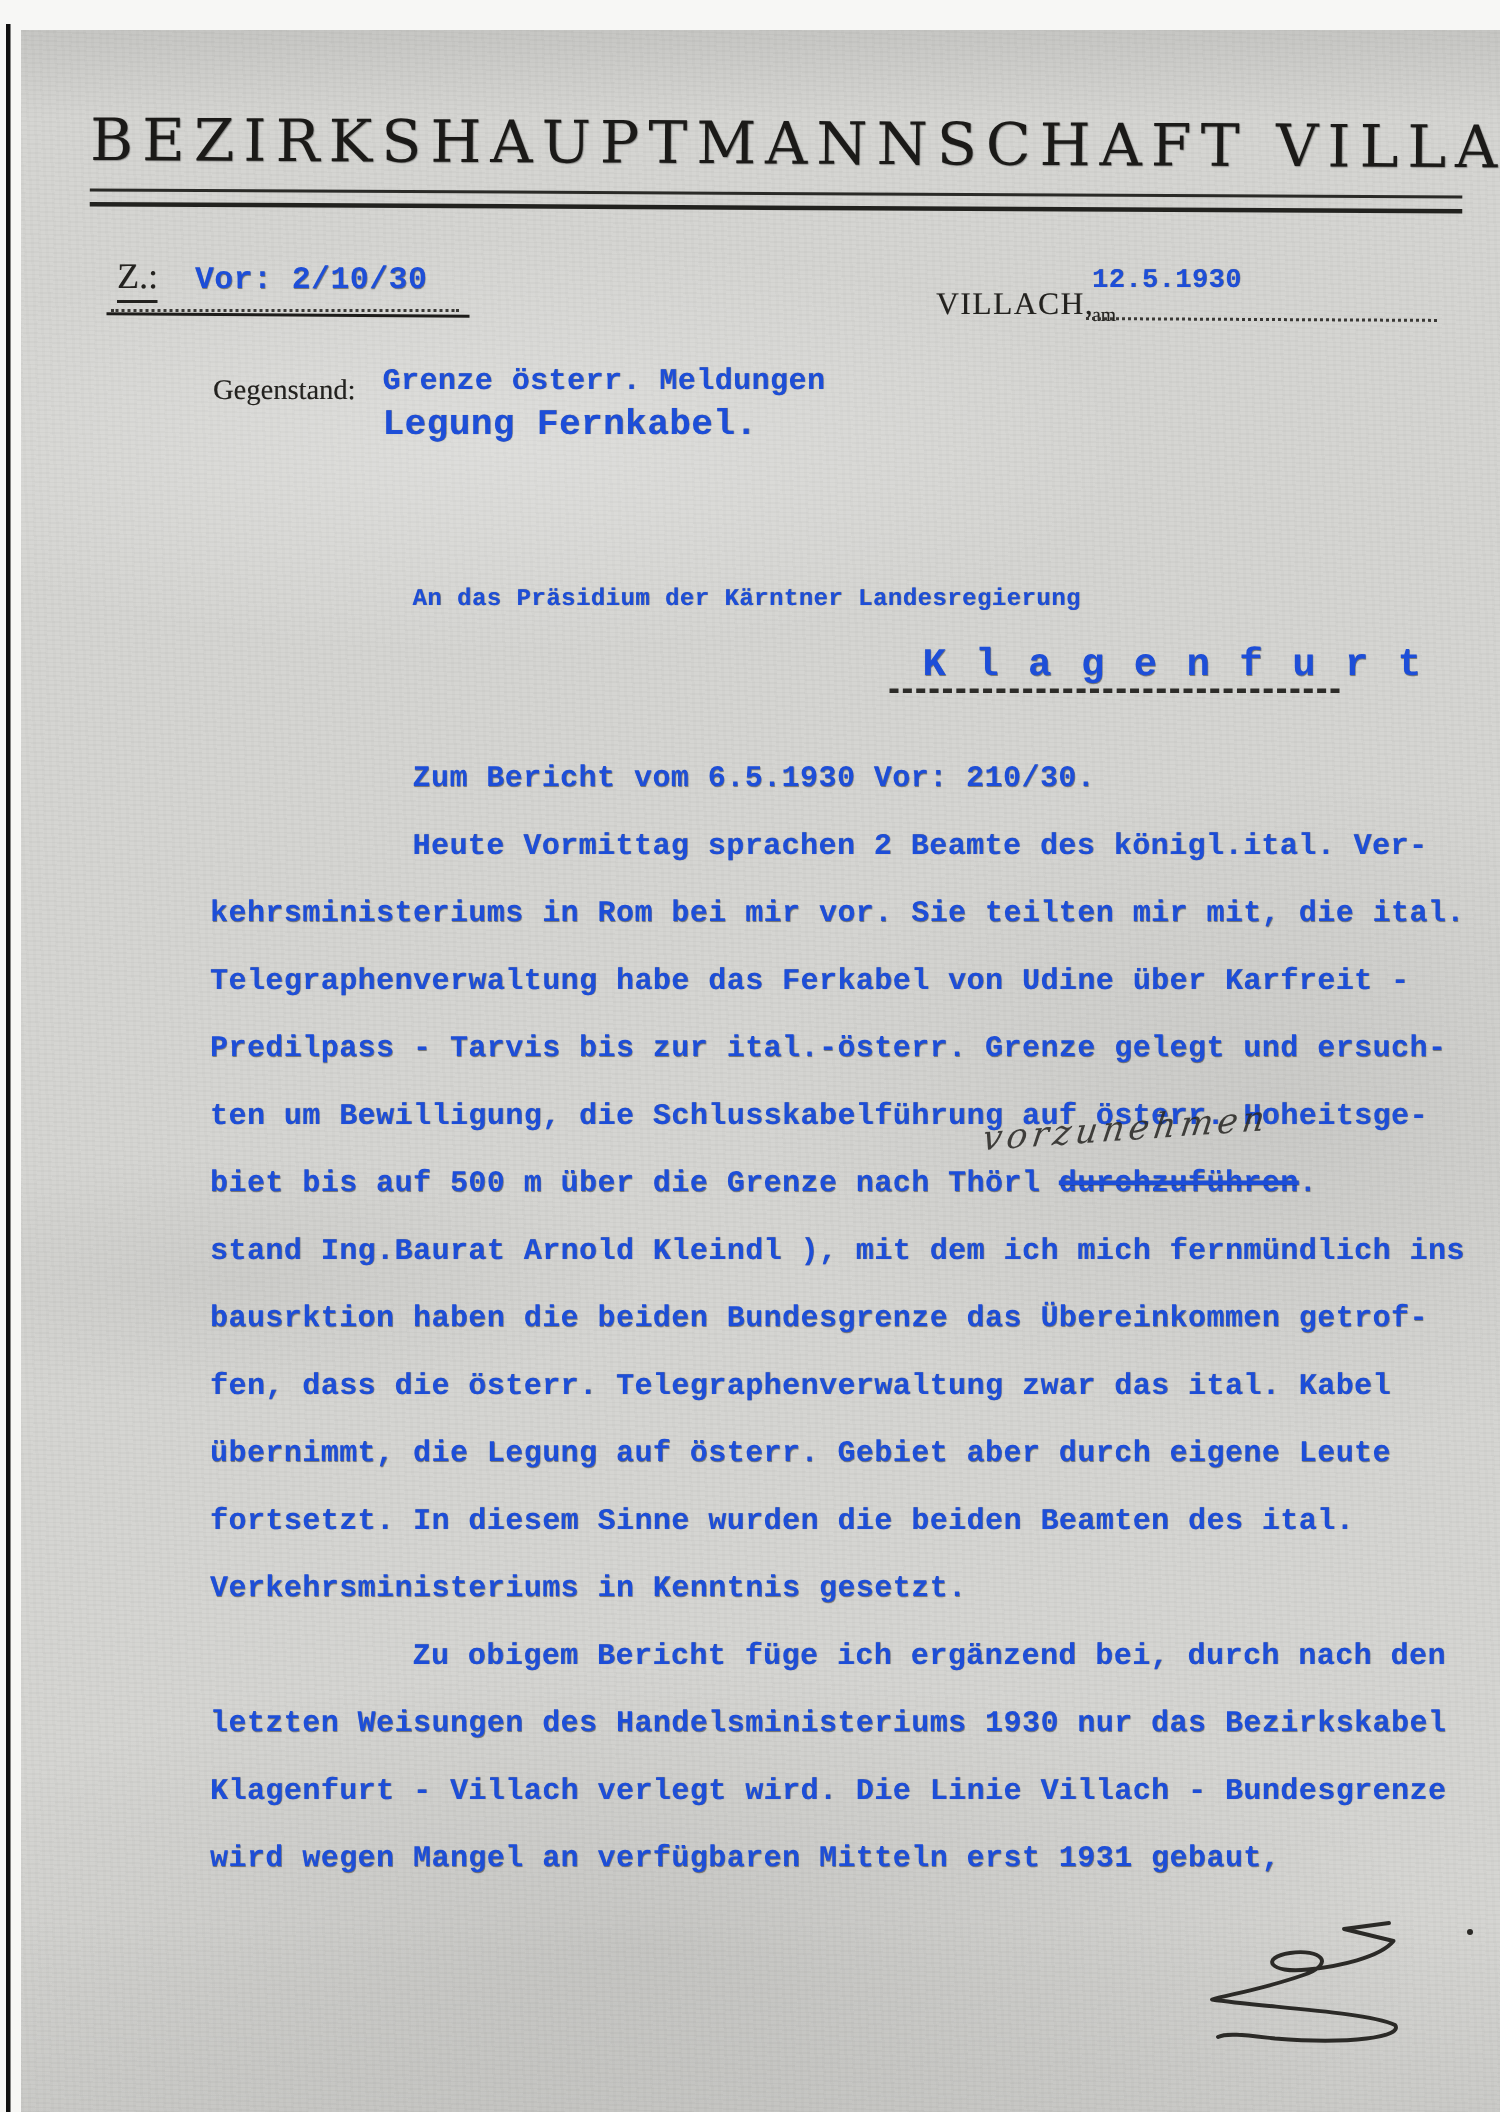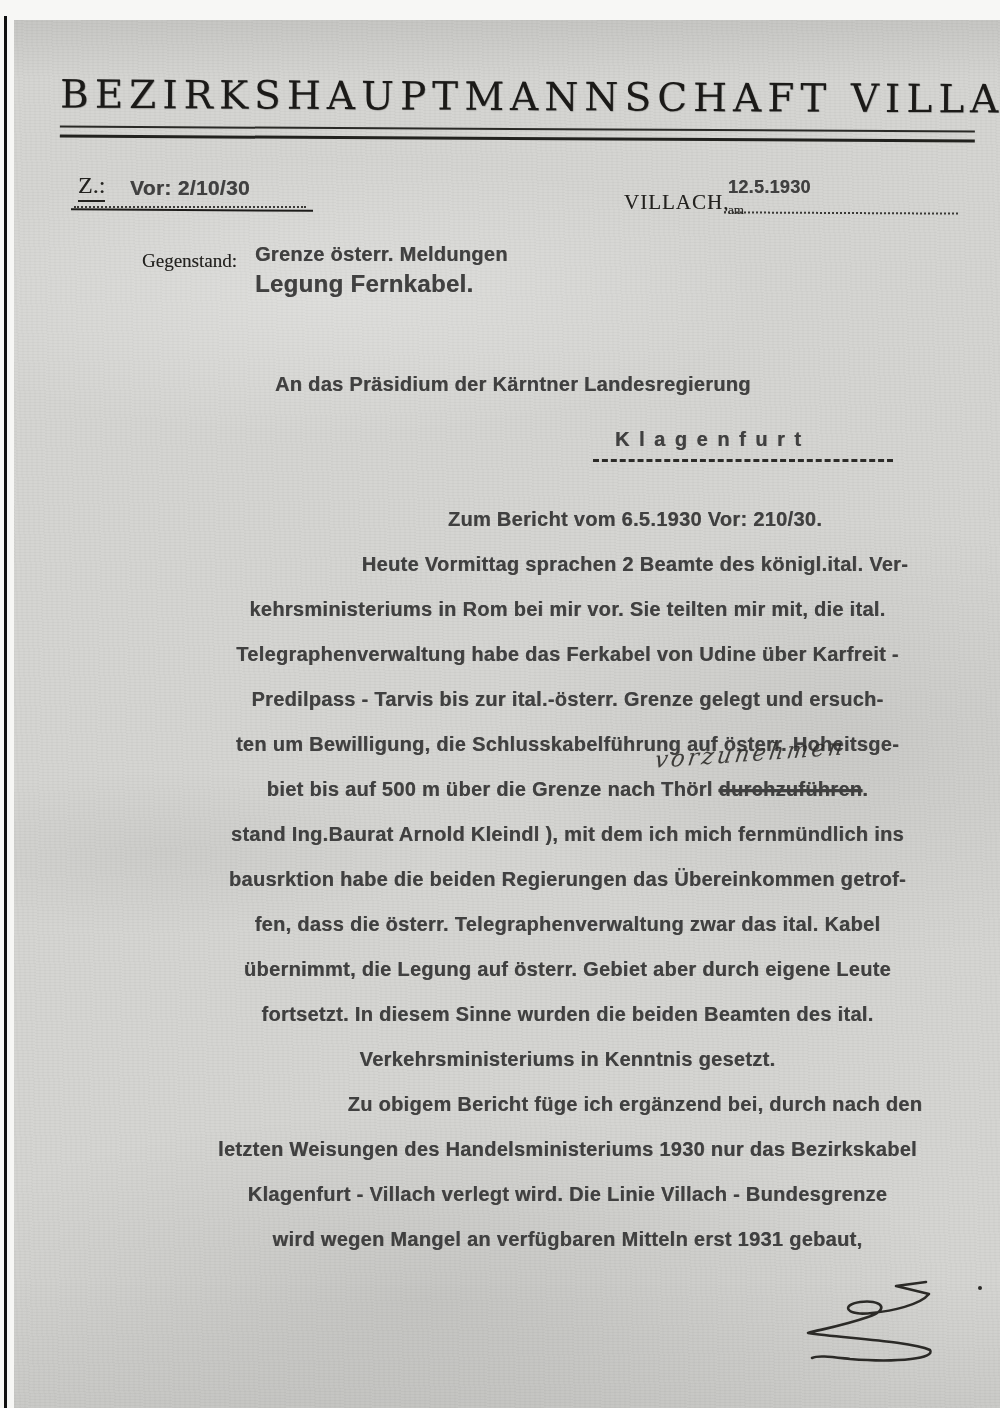--- a/index.html
+++ b/index.html
@@ -42,22 +42,22 @@
     text-align:center;white-space:nowrap;
     text-shadow:0.5px 0.5px 0.8px rgba(20,20,20,0.45);
   }
   .lh-rule{
     margin-top:9px;height:7px;
     border-top:2px solid #2a2a27;
     border-bottom:3px solid #22221f;
   }
   
   .tw{
-    font-family:Liberation Sans, sans-serif;font-weight:bold;
-    color:#404040;letter-spacing:0.3px;
+    font-family:Liberation Mono, monospace;font-weight:bold;
+    color:#1d4ed8;letter-spacing:0.3px;
     text-shadow:0.4px 0.4px 0.5px rgba(40,38,34,0.55);
     white-space:nowrap;
   }
   .pr{
     font-family:"Liberation Serif", serif;color:#23221f;
     text-shadow:0.3px 0.3px 0.4px rgba(40,38,34,0.4);
     white-space:nowrap;
   }
   
   .ref-label{position:absolute;left:78px;top:172px;font-size:24px;border-bottom:2px solid #23221f;padding-bottom:1px;}
@@ -67,25 +67,25 @@
   
   .date-place{position:absolute;left:624px;top:190px;font-size:21px;letter-spacing:1px;}
   .date-am{position:absolute;left:728px;top:202px;font-size:13px;}
   .date-value{position:absolute;left:728px;top:177px;font-size:18px;}
   .date-dots{position:absolute;left:724px;top:212px;width:234px;border-top:2px dotted #3a3936;transform:rotate(0.3deg);}
   
   .subj-label{position:absolute;left:142px;top:250px;font-size:19px;}
   .subj-1{position:absolute;left:255px;top:243px;font-size:20px;}
   .subj-2{position:absolute;left:255px;top:270px;font-size:24px;}
   
-  .rcpt-1{position:absolute;left:275px;top:373px;font-size:20px;}
-  .rcpt-2{position:absolute;left:615px;top:428px;font-size:20px;letter-spacing:2px;}
+  .rcpt-1{position:absolute;left:275px;top:390px;font-size:16px;}
+  .rcpt-2{position:absolute;left:615px;top:428px;font-size:26px;letter-spacing:2px;}
   .rcpt-underline{position:absolute;left:593px;top:459px;width:300px;border-top:3px dashed #2d2c29;}
   
-  .body-block{position:absolute;left:140px;top:497px;width:855px;text-align:center;}
+  .body-block{position:absolute;left:140px;top:497px;width:855px;}
   .bline{height:45px;line-height:45px;font-size:20px;}
   .indent{padding-left:135px;}
   .struck{text-decoration:line-through;text-decoration-thickness:3px;}
   .hand-note{
     position:absolute;left:655px;top:740px;
     font-family:"DejaVu Serif", serif;font-style:italic;
     font-size:23px;letter-spacing:3px;color:#2b2a27;
     transform:rotate(-4deg) skewX(-12deg);
     opacity:0.88;white-space:nowrap;
   }
@@ -124,21 +124,21 @@
 
 <div class="body-block">
   <div class="tw bline indent">Zum Bericht vom 6.5.1930 Vor: 210/30.</div>
   <div class="tw bline indent">Heute Vormittag sprachen 2 Beamte des königl.ital. Ver-</div>
   <div class="tw bline">kehrsministeriums in Rom bei mir vor. Sie teilten mir mit, die ital.</div>
   <div class="tw bline">Telegraphenverwaltung habe das Ferkabel von Udine über Karfreit -</div>
   <div class="tw bline">Predilpass - Tarvis bis zur ital.-österr. Grenze gelegt und ersuch-</div>
   <div class="tw bline">ten um Bewilligung, die Schlusskabelführung auf österr. Hoheitsge-</div>
   <div class="tw bline"><span>biet bis auf 500 m über die Grenze nach Thörl </span><span class="struck">durchzuführen</span><span>.</span></div>
   <div class="tw bline">stand Ing.Baurat Arnold Kleindl ), mit dem ich mich fernmündlich ins</div>
-  <div class="tw bline">bausrktion habe die beiden Regierungen das Übereinkommen getrof-</div>
+  <div class="tw bline">bausrktion haben die beiden Bundesgrenze das Übereinkommen getrof-</div>
   <div class="tw bline">fen, dass die österr. Telegraphenverwaltung zwar das ital. Kabel</div>
   <div class="tw bline">übernimmt, die Legung auf österr. Gebiet aber durch eigene Leute</div>
   <div class="tw bline">fortsetzt. In diesem Sinne wurden die beiden Beamten des ital.</div>
   <div class="tw bline">Verkehrsministeriums in Kenntnis gesetzt.</div>
   <div class="tw bline indent">Zu obigem Bericht füge ich ergänzend bei, durch nach den</div>
   <div class="tw bline">letzten Weisungen des Handelsministeriums 1930 nur das Bezirkskabel</div>
   <div class="tw bline">Klagenfurt - Villach verlegt wird. Die Linie Villach - Bundesgrenze</div>
   <div class="tw bline">wird wegen Mangel an verfügbaren Mitteln erst 1931 gebaut,</div>
 </div>
 

